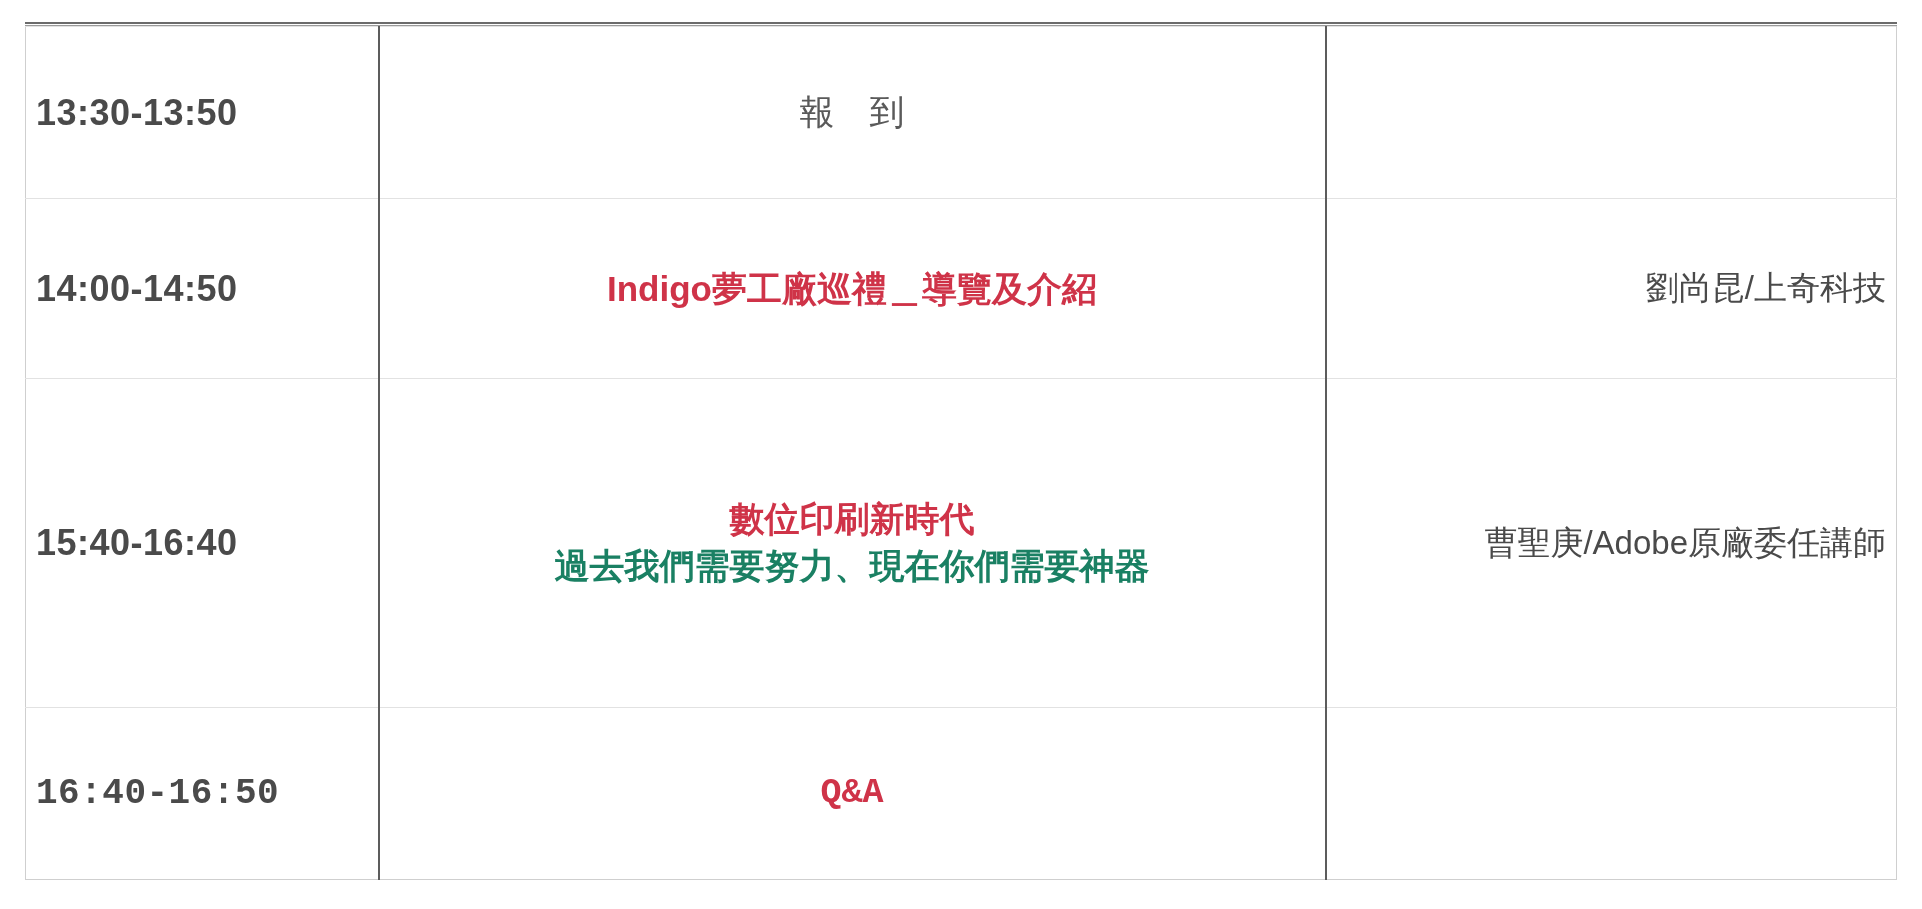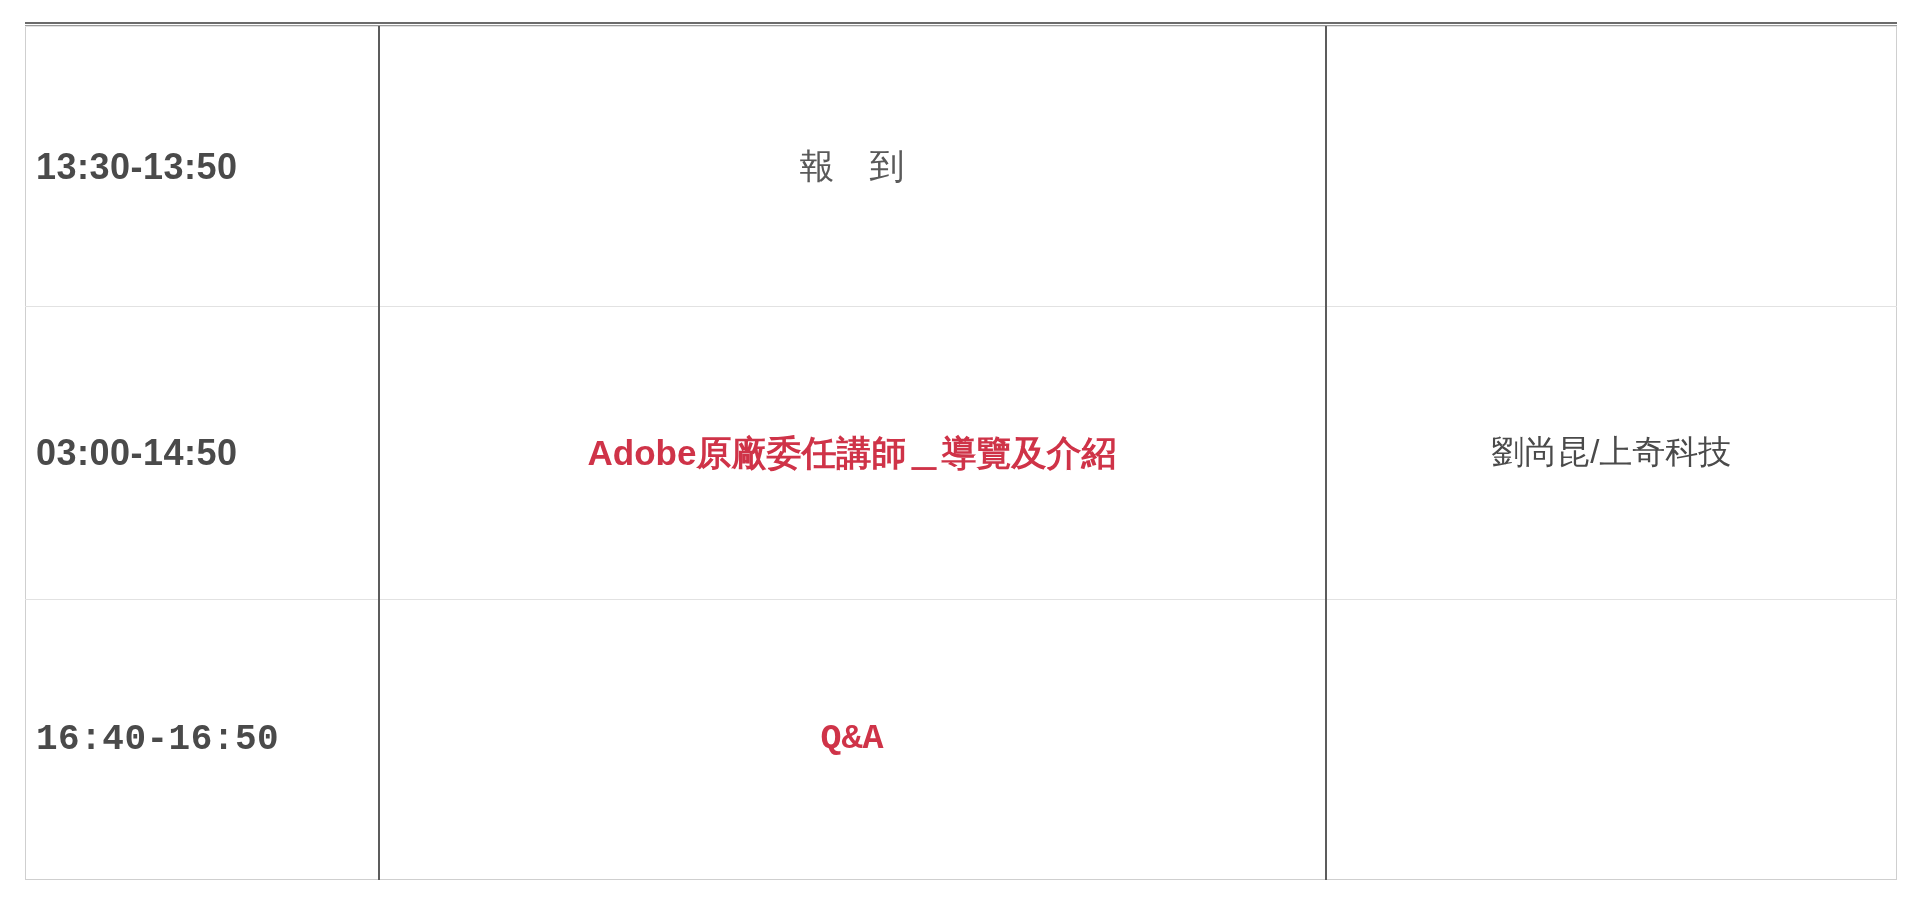--- a/index.html
+++ b/index.html
@@ -38,21 +38,21 @@
     background: #ffffff;
   }
   .schedule-table td {
     border: 1px solid #e2e2e2;
     vertical-align: middle;
     background: #ffffff;
     padding: 4px 10px;
   }
   
   .schedule-table tr td:first-child { border-left: 1px solid #cfcfcf; }
-  .schedule-table tr td:last-child  { border-right: 1px solid #cfcfcf; }
+  .schedule-table tr td:last-child  { border-right: 1px solid #cfcfcf; text-align: right; }
   .schedule-table tr:last-child td  { border-bottom: 1px solid #cfcfcf; font-family: Liberation Mono, monospace; }
 
   col.c-time    { width: 353px; }
   col.c-topic   { width: 947px; }
   col.c-speaker { width: 571px; }
 
   
   .cell-topic   { border-right: 2px solid #5c5c5c !important; }
   .cell-speaker { border-left: 2px solid #5c5c5c !important; }
   
@@ -100,25 +100,33 @@
     </colgroup>
     <tbody id="schedule-body">
         <tr>
           <td class="cell-time">13:30-13:50</td>
           <td class="cell-topic">
             <span class="line t-plain">報　到</span>
           </td>
           <td class="cell-speaker"></td>
         </tr>
         <tr>
-          <td class="cell-time">03:00-14:50</td>
+          <td class="cell-time">14:00-14:50</td>
           <td class="cell-topic">
-            <span class="line t-red">Adobe原廠委任講師＿導覽及介紹</span>
+            <span class="line t-red">Indigo夢工廠巡禮＿導覽及介紹</span>
           </td>
           <td class="cell-speaker">劉尚昆/上奇科技</td>
+        </tr>
+        <tr>
+          <td class="cell-time">15:40-16:40</td>
+          <td class="cell-topic">
+            <span class="line t-red">數位印刷新時代</span>
+            <span class="line t-green">過去我們需要努力、現在你們需要神器</span>
+          </td>
+          <td class="cell-speaker">曹聖庚/Adobe原廠委任講師</td>
         </tr>
         <tr>
           <td class="cell-time">16:40-16:50</td>
           <td class="cell-topic">
             <span class="line t-red">Q&amp;A</span>
           </td>
           <td class="cell-speaker"></td>
         </tr>
       </tbody>
   </table>

